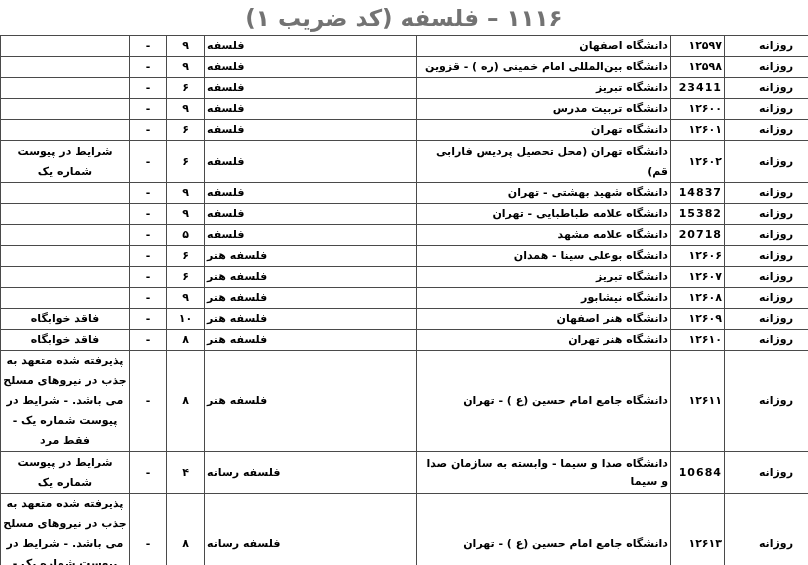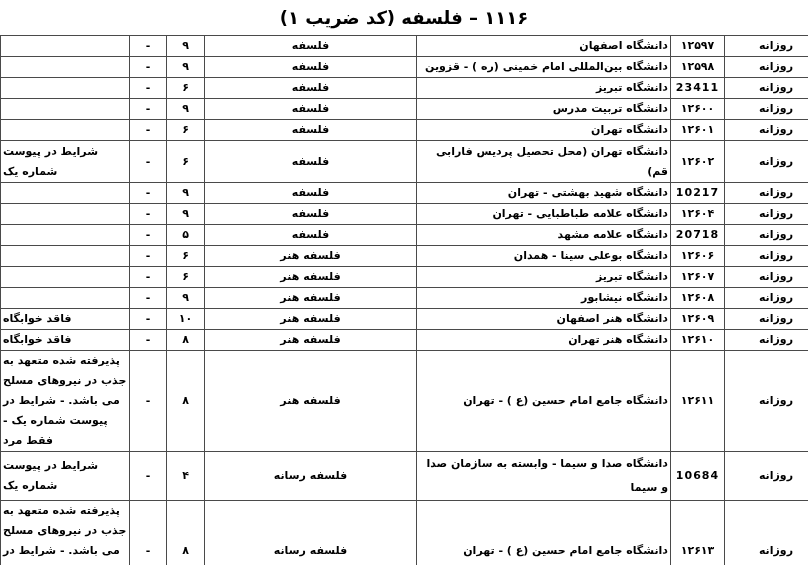--- a/index.html
+++ b/index.html
@@ -17,23 +17,23 @@
     }
     .title {
       position: absolute;
       top: 3px;
       left: 0;
       width: 808px;
       height: 30px;
       text-align: center;
       font-family: "DejaVu Sans", sans-serif;
       font-weight: bold;
-      font-size: 18px;
+      font-size: 23px;
       line-height: 30px;
-      color: #000000;
+      color: #737373;
       direction: rtl;
     }
     table.grid {
       position: absolute;
       top: 35px;
       left: 0;
       width: 808px;
       border-collapse: collapse;
       table-layout: fixed;
       direction: rtl;
@@ -42,27 +42,27 @@
       border: 1px solid #4a4a4a;
       font-family: "DejaVu Sans", sans-serif;
       font-weight: bold;
       font-size: 11px;
       padding: 0 2px;
       vertical-align: middle;
       overflow: hidden;
       line-height: 20px;
     }
     td.c-type { width: 98px; text-align: center; }
-    td.c-code { width: 49px; text-align: center; letter-spacing: 1px; margin-left: 28px; }
+    td.c-code { width: 49px; letter-spacing: 1px; margin-left: 28px; }
     td.c-uni { width: 249px; text-align: right; padding-right: 2px; margin-left: 18px; }
-    td.c-field { width: 207px; text-align: center; padding-right: 4px; }
+    td.c-field { width: 207px; text-align: left; padding-right: 4px; }
     td.c-cap { width: 33px; text-align: center; }
     td.c-dash { width: 32px; text-align: center; }
-    td.c-note { width: 124px; text-align: left; line-height: 17px; padding-right: 2px; }
-    td.c-uni.wrap { line-height: 24px; }
+    td.c-note { width: 124px; text-align: center; line-height: 17px; padding-right: 2px; }
+    td.c-uni.wrap { line-height: 18px; }
     tr.h21 td { height: 20px; }
     tr.h42 td { height: 41px; }
     tr.h83 td { height: 82px; }
     tr.h86 td { height: 85px; }
   </style>
 </head>
 <body>
 
 <div class="title">۱۱۱۶ – فلسفه (کد ضریب ۱)</div>
 
@@ -117,30 +117,30 @@
       <td class="c-type">روزانه</td>
       <td class="c-code">۱۲۶۰۲</td>
       <td class="c-uni">دانشگاه تهران (محل تحصیل پردیس فارابی قم)</td>
       <td class="c-field">فلسفه</td>
       <td class="c-cap">۶</td>
       <td class="c-dash">-</td>
       <td class="c-note">شرایط در پیوست شماره یک</td>
     </tr>
     <tr class="h21">
       <td class="c-type">روزانه</td>
-      <td class="c-code">10217</td>
+      <td class="c-code">14837</td>
       <td class="c-uni">دانشگاه شهید بهشتی - تهران</td>
       <td class="c-field">فلسفه</td>
       <td class="c-cap">۹</td>
       <td class="c-dash">-</td>
       <td class="c-note"></td>
     </tr>
     <tr class="h21">
       <td class="c-type">روزانه</td>
-      <td class="c-code">۱۲۶۰۴</td>
+      <td class="c-code">15382</td>
       <td class="c-uni">دانشگاه علامه طباطبایی - تهران</td>
       <td class="c-field">فلسفه</td>
       <td class="c-cap">۹</td>
       <td class="c-dash">-</td>
       <td class="c-note"></td>
     </tr>
     <tr class="h21">
       <td class="c-type">روزانه</td>
       <td class="c-code">20718</td>
       <td class="c-uni">دانشگاه علامه مشهد</td>

